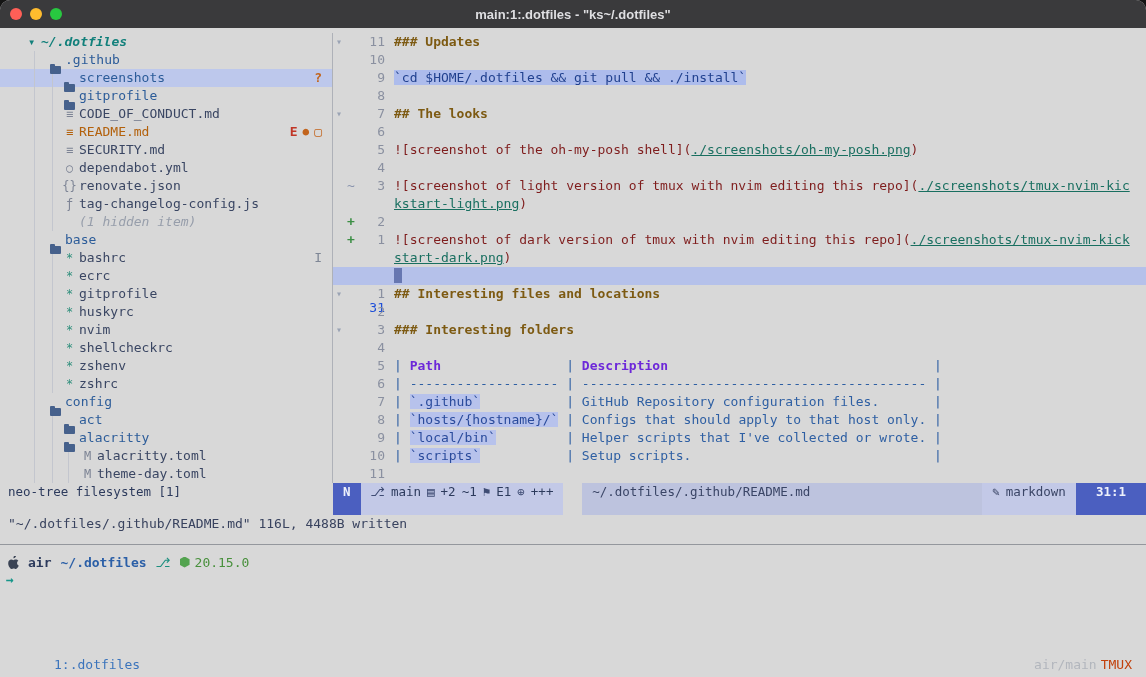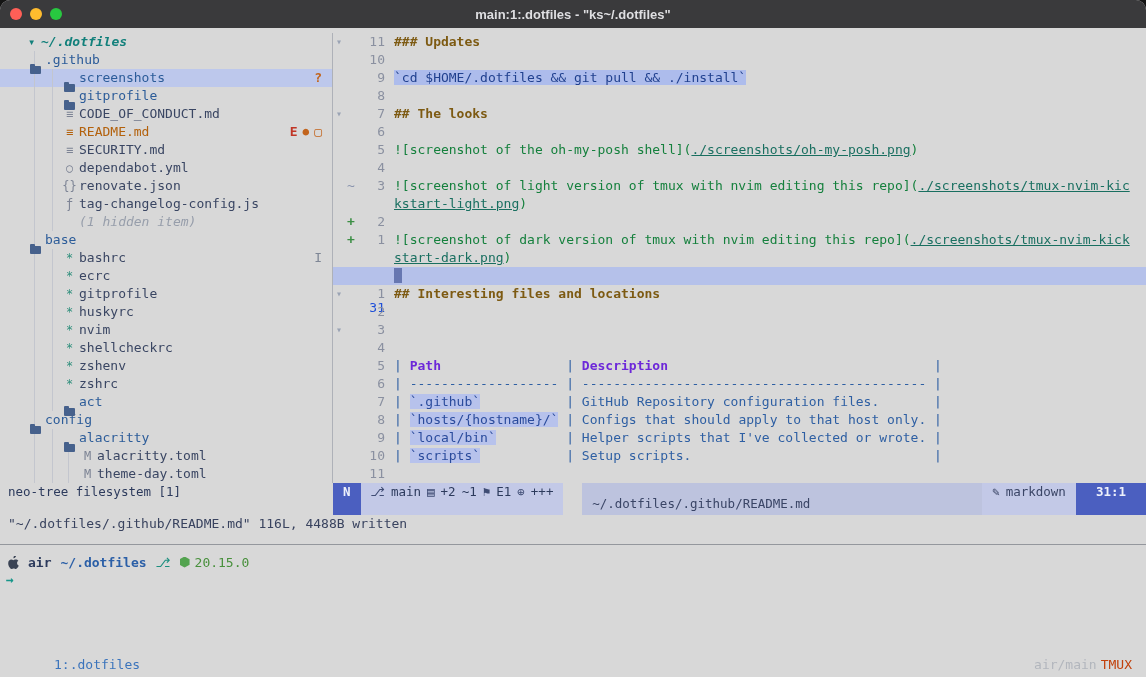--- a/index.html
+++ b/index.html
@@ -17,21 +17,21 @@
 
   
   .content { flex:1; display:flex; flex-direction:column; font-size:13px; color:#3c4767; }
   .nvim { display:flex; padding-top:5px; }
   .sidebar { width:332px; flex:0 0 332px; }
   .editor { flex:1; border-left:1px solid #aeb1b8; overflow:hidden; }
 
   
   .trow { height:18px; line-height:18px; display:flex; align-items:center; padding-right:10px;
           background-repeat:no-repeat; }
-  .trow.d0{padding-left:24px}.trow.d1{padding-left:28px}.trow.d2{padding-left:62px}.trow.d3{padding-left:80px}
+  .trow.d0{padding-left:24px}.trow.d1{padding-left:48px}.trow.d2{padding-left:62px}.trow.d3{padding-left:80px}
   .trow.g1{background-image:linear-gradient(#c3c6ce,#c3c6ce);background-size:1px 100%;background-position:34px 0}
   .trow.g2{background-image:linear-gradient(#c3c6ce,#c3c6ce),linear-gradient(#c3c6ce,#c3c6ce);
            background-size:1px 100%,1px 100%;background-position:34px 0,52px 0}
   .trow.g3{background-image:linear-gradient(#c3c6ce,#c3c6ce),linear-gradient(#c3c6ce,#c3c6ce),linear-gradient(#c3c6ce,#c3c6ce);
            background-size:1px 100%,1px 100%,1px 100%;background-position:34px 0,52px 0,68px 0}
   .trow.sel { background-color:#bdc8ec; }
   .ticon { display:inline-block; width:15px; flex:0 0 15px; text-align:center; font-size:12px; color:#7d8495; }
   .tlabel { margin-left:2px; white-space:pre; }
   .sty-root { color:#12807b; font-weight:bold; font-style:italic; }
   .sty-root .ticon { color:#12807b; }
@@ -53,36 +53,36 @@
   
   .eline { height:18px; line-height:18px; display:flex; white-space:pre; }
   .efold { width:12px; flex:0 0 12px; text-align:center; color:#9aa3b4; font-size:10px; }
   .esign { width:12px; flex:0 0 12px; text-align:center; }
   .esign.add{color:#3c8f45;font-weight:bold}.esign.chg{color:#8a94ae}
   .enum { width:28px; flex:0 0 28px; text-align:right; color:#8a90a0; margin-right:9px; }
   .etext { white-space:pre; }
   .eline.cur { background:#b5c1ea; }
   .eline.cur .enum { color:#1d4ed8; font-weight:normal;margin-top:32px; }
   .s-h{color:#7d5a12;font-weight:bold}
-  .s-t{color:#15803d}
+  .s-t{color:#7f1d1d}
   .s-l{color:#196f60;text-decoration:underline}
   .s-c{background:#b7c2ec;color:#2a4b9c}
   .s-cb{background:#adbcec;color:#21418f}
   .s-p{color:#2e5fa3}
   .s-b{color:#6d28d9;font-weight:bold}
   .s-cur{background:#6777b1;color:#6777b1}
 
   
   .statusline { display:flex; height:32px; line-height:18px; font-size:12.5px; }
   .st-neotree { width:333px; flex:0 0 333px; padding-left:8px; color:#2c3a5c; }
   .seg-mode { background:#4b5fc0; color:#eef1fb; font-weight:bold; padding:0 10px; }
   .seg-git { background:#c3c9e7; color:#2c3a5c; padding:0 10px; display:flex; gap:6px; }
   .seg-git .ic { color:#3f4c74; }
   .st-gap { flex:1; }
-  .seg-path { background:#bdc3de; color:#3a4566; width:400px; flex:0 0 400px; padding:12px 10px; overflow:hidden; }
+  .seg-path { background:#bdc3de; color:#3a4566; width:400px; flex:0 0 400px; padding:0 10px; overflow:hidden; }
   .seg-ft { background:#c3c9e7; color:#3a4566; padding:0 10px; display:flex; gap:6px; }
   .seg-pos { background:#4b5fc0; color:#eef1fb; font-weight:bold; padding:0 20px; }
 
   .msgline { height:18px; line-height:18px; padding-left:8px; color:#39435f; white-space:pre; }
 
   .pane-sep { height:1px; background:#94979d; margin-top:11px; }
 
   
   .prompt-line { display:flex; align-items:center; gap:9px; padding-left:8px; margin-top:8px; height:18px; }
   .p-host { color:#2c3a5c; font-weight:bold; }
@@ -200,27 +200,27 @@
             <span class="tlabel">shellcheckrc</span>
           </div>
           <div class="trow d2 g2 sty-file">
             <span class="ticon ic-shell">*</span>
             <span class="tlabel">zshenv</span>
           </div>
           <div class="trow d2 g2 sty-file">
             <span class="ticon ic-shell">*</span>
             <span class="tlabel">zshrc</span>
           </div>
+          <div class="trow d1 g1 sty-folder">
+            <span class="ticon ic-folder"></span>
+            <span class="tlabel">config</span>
+          </div>
           <div class="trow d2 g2 sty-folder">
             <span class="ticon ic-folder"></span>
             <span class="tlabel">act</span>
-          </div>
-          <div class="trow d1 g1 sty-folder">
-            <span class="ticon ic-folder"></span>
-            <span class="tlabel">config</span>
           </div>
           <div class="trow d2 g2 sty-folder">
             <span class="ticon ic-folder"></span>
             <span class="tlabel">alacritty</span>
           </div>
           <div class="trow d3 g3 sty-file">
             <span class="ticon ic-toml">M</span>
             <span class="tlabel">alacritty.toml</span>
           </div>
           <div class="trow d3 g3 sty-file">
@@ -238,21 +238,21 @@
           <div class="eline"><span class="efold"></span><span class="esign"></span><span class="enum">5</span><span class="etext"><span class="s-t">![screenshot of the oh-my-posh shell](</span><span class="s-l">./screenshots/oh-my-posh.png</span><span class="s-t">)</span></span></div>
           <div class="eline"><span class="efold"></span><span class="esign"></span><span class="enum">4</span><span class="etext"></span></div>
           <div class="eline"><span class="efold"></span><span class="esign chg">~</span><span class="enum">3</span><span class="etext"><span class="s-t">![screenshot of light version of tmux with nvim editing this repo](</span><span class="s-l">./screenshots/tmux-nvim-kic</span></span></div>
           <div class="eline"><span class="efold"></span><span class="esign"></span><span class="enum"></span><span class="etext"><span class="s-l">kstart-light.png</span><span class="s-t">)</span></span></div>
           <div class="eline"><span class="efold"></span><span class="esign add">+</span><span class="enum">2</span><span class="etext"></span></div>
           <div class="eline"><span class="efold"></span><span class="esign add">+</span><span class="enum">1</span><span class="etext"><span class="s-t">![screenshot of dark version of tmux with nvim editing this repo](</span><span class="s-l">./screenshots/tmux-nvim-kick</span></span></div>
           <div class="eline"><span class="efold"></span><span class="esign"></span><span class="enum"></span><span class="etext"><span class="s-l">start-dark.png</span><span class="s-t">)</span></span></div>
           <div class="eline cur"><span class="efold"></span><span class="esign"></span><span class="enum">31</span><span class="etext"><span class="s-cur"> </span></span></div>
           <div class="eline"><span class="efold">▾</span><span class="esign"></span><span class="enum">1</span><span class="etext"><span class="s-h">## Interesting files and locations</span></span></div>
           <div class="eline"><span class="efold"></span><span class="esign"></span><span class="enum">2</span><span class="etext"></span></div>
-          <div class="eline"><span class="efold">▾</span><span class="esign"></span><span class="enum">3</span></div>
+          <div class="eline"><span class="efold">▾</span><span class="esign"></span><span class="enum">3</span><span class="etext"><span class="s-h">### Interesting folders</span></span></div>
           <div class="eline"><span class="efold"></span><span class="esign"></span><span class="enum">4</span><span class="etext"></span></div>
           <div class="eline"><span class="efold"></span><span class="esign"></span><span class="enum">5</span><span class="etext"><span class="s-p">| </span><span class="s-b">Path</span><span class="s-p">                | </span><span class="s-b">Description</span><span class="s-p">                                  |</span></span></div>
           <div class="eline"><span class="efold"></span><span class="esign"></span><span class="enum">6</span><span class="etext"><span class="s-p">| ------------------- | -------------------------------------------- |</span></span></div>
           <div class="eline"><span class="efold"></span><span class="esign"></span><span class="enum">7</span><span class="etext"><span class="s-p">| </span><span class="s-c">`.github`</span><span class="s-p">           | </span><span class="s-p">GitHub Repository configuration files.       |</span></span></div>
           <div class="eline"><span class="efold"></span><span class="esign"></span><span class="enum">8</span><span class="etext"><span class="s-p">| </span><span class="s-c">`hosts/{hostname}/`</span><span class="s-p"> | </span><span class="s-p">Configs that should apply to that host only. |</span></span></div>
           <div class="eline"><span class="efold"></span><span class="esign"></span><span class="enum">9</span><span class="etext"><span class="s-p">| </span><span class="s-c">`local/bin`</span><span class="s-p">         | </span><span class="s-p">Helper scripts that I've collected or wrote. |</span></span></div>
           <div class="eline"><span class="efold"></span><span class="esign"></span><span class="enum">10</span><span class="etext"><span class="s-p">| </span><span class="s-c">`scripts`</span><span class="s-p">           | </span><span class="s-p">Setup scripts.                               |</span></span></div>
           <div class="eline"><span class="efold"></span><span class="esign"></span><span class="enum">11</span><span class="etext"></span></div>
         </div>
     </div>

